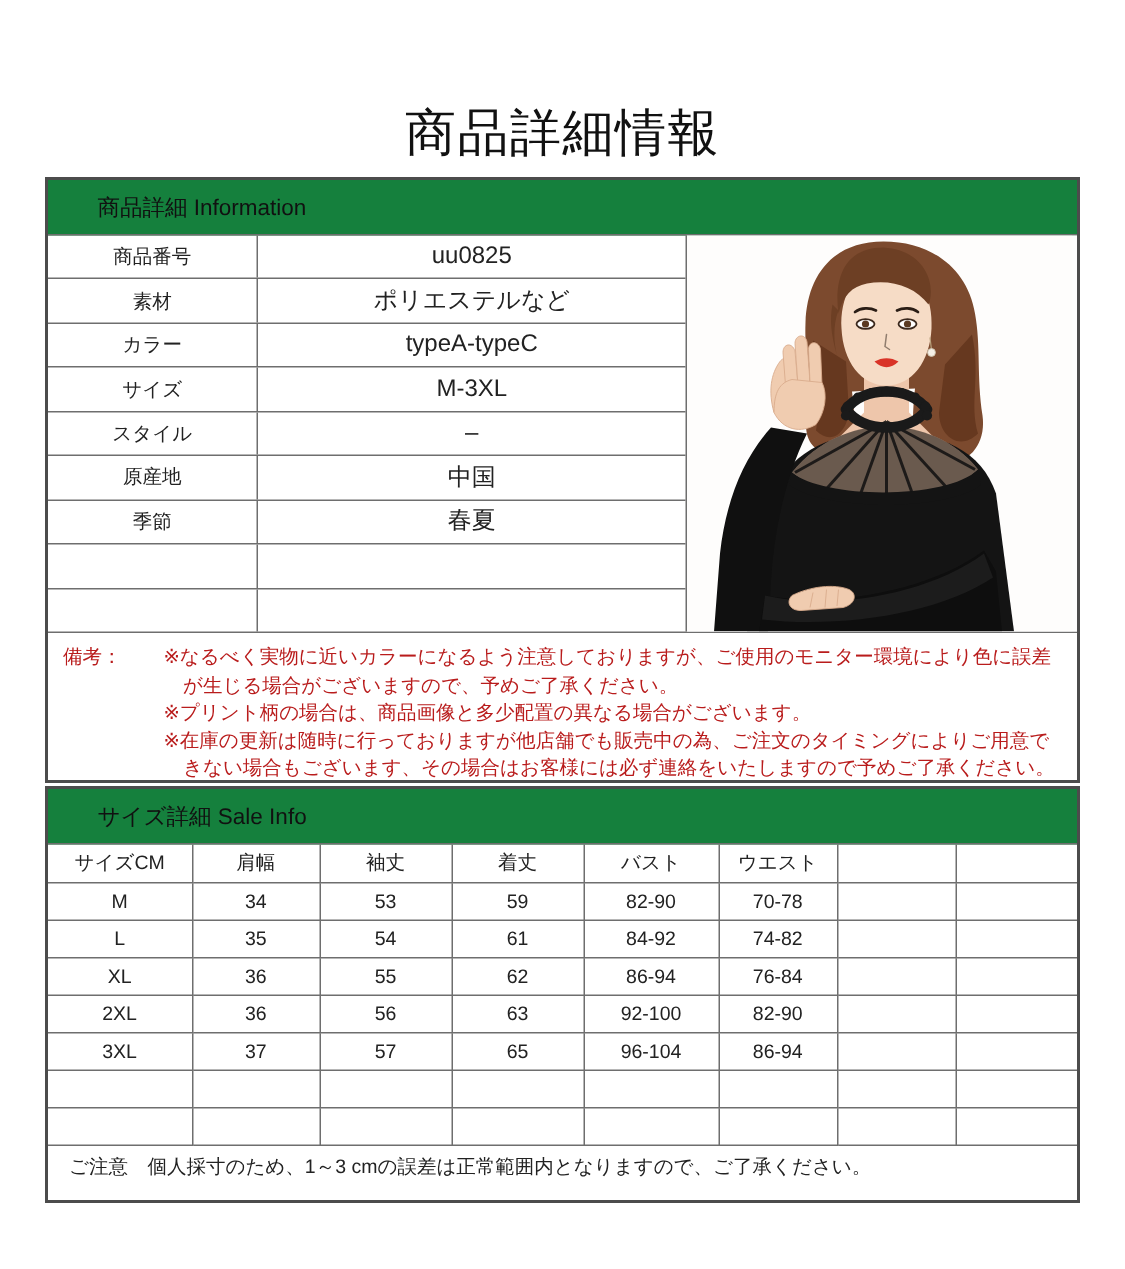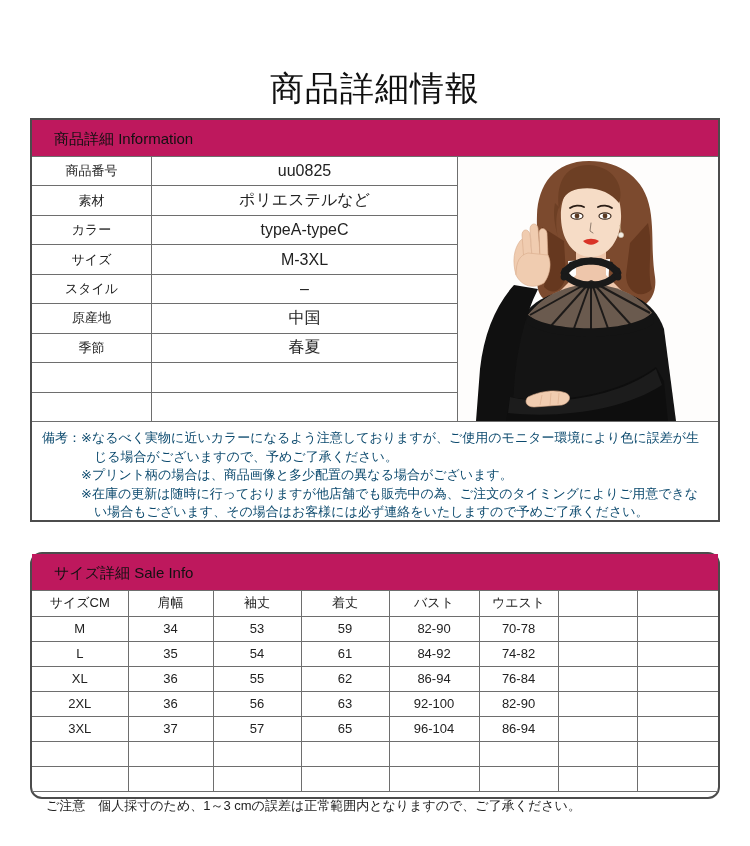--- a/index.html
+++ b/index.html
@@ -12,47 +12,47 @@
   .page-title {
     position:absolute; top:24px; left:0; width:750px;
     text-align:center; font-family:"Liberation Serif","DejaVu Serif",serif;
     font-size:34px; font-weight:400; color:#111; letter-spacing:1px;margin-top:42px;
   }
   .panel {
     position:absolute; left:30px; width:690px;
     border:2px solid #4c4c4c; background:#fff;
   }
   #info-panel { top:118px; height:404px; }
-  #size-panel { top:552px; height:247px;border-radius:12px; }
+  #size-panel { top:524px; height:278px; }
   .panel-header {
-    height:37px; line-height:37px; padding-left:22px;
+    height:37px; line-height:37px; padding-left:33px;
     font-size:15px; color:#111; border-bottom:1px solid #6e6e6e;
-    background:#be185d;
+    background:#15803d;
   }
   
   .info-body { display:flex; height:264px; }
   .spec-table { width:426px; display:flex; flex-direction:column; border-right:1px solid #6e6e6e; }
   .spec-row { flex:1; display:flex; border-bottom:1px solid #6e6e6e; }
   .spec-row:last-child { border-bottom:none; }
   .spec-label {
-    width:120px; border-right:1px solid #6e6e6e;
+    width:140px; border-right:1px solid #6e6e6e;
     display:flex; align-items:center; justify-content:center;
     font-size:13px; color:#222;
   }
   .spec-value {
     flex:1; display:flex; align-items:center; justify-content:center;
     font-size:16px; color:#222;
   }
   .photo-cell { flex:1; background:#fefefe; overflow:hidden; }
   .photo-cell svg { display:block; }
   
   .notes {
     border-top:1px solid #6e6e6e; min-height:99px;
     padding:7px 14px 6px 10px; font-size:13px; line-height:18.5px;
-    display:flex; color:#0c4a6e;
+    display:flex; color:#b91c1c;gap:28px;
   }
   .notes-label { white-space:nowrap; }
   .notes-items { flex:1; }
   .notes-item { text-indent:-1em; padding-left:1em; }
   
   .size-table { width:100%; border-collapse:collapse; table-layout:fixed; }
   .size-table td, .size-table th {
     border-right:1px solid #6e6e6e; border-bottom:1px solid #6e6e6e;
     height:25px; text-align:center; vertical-align:middle;
     font-size:13px; font-weight:400; color:#222; overflow:hidden;

